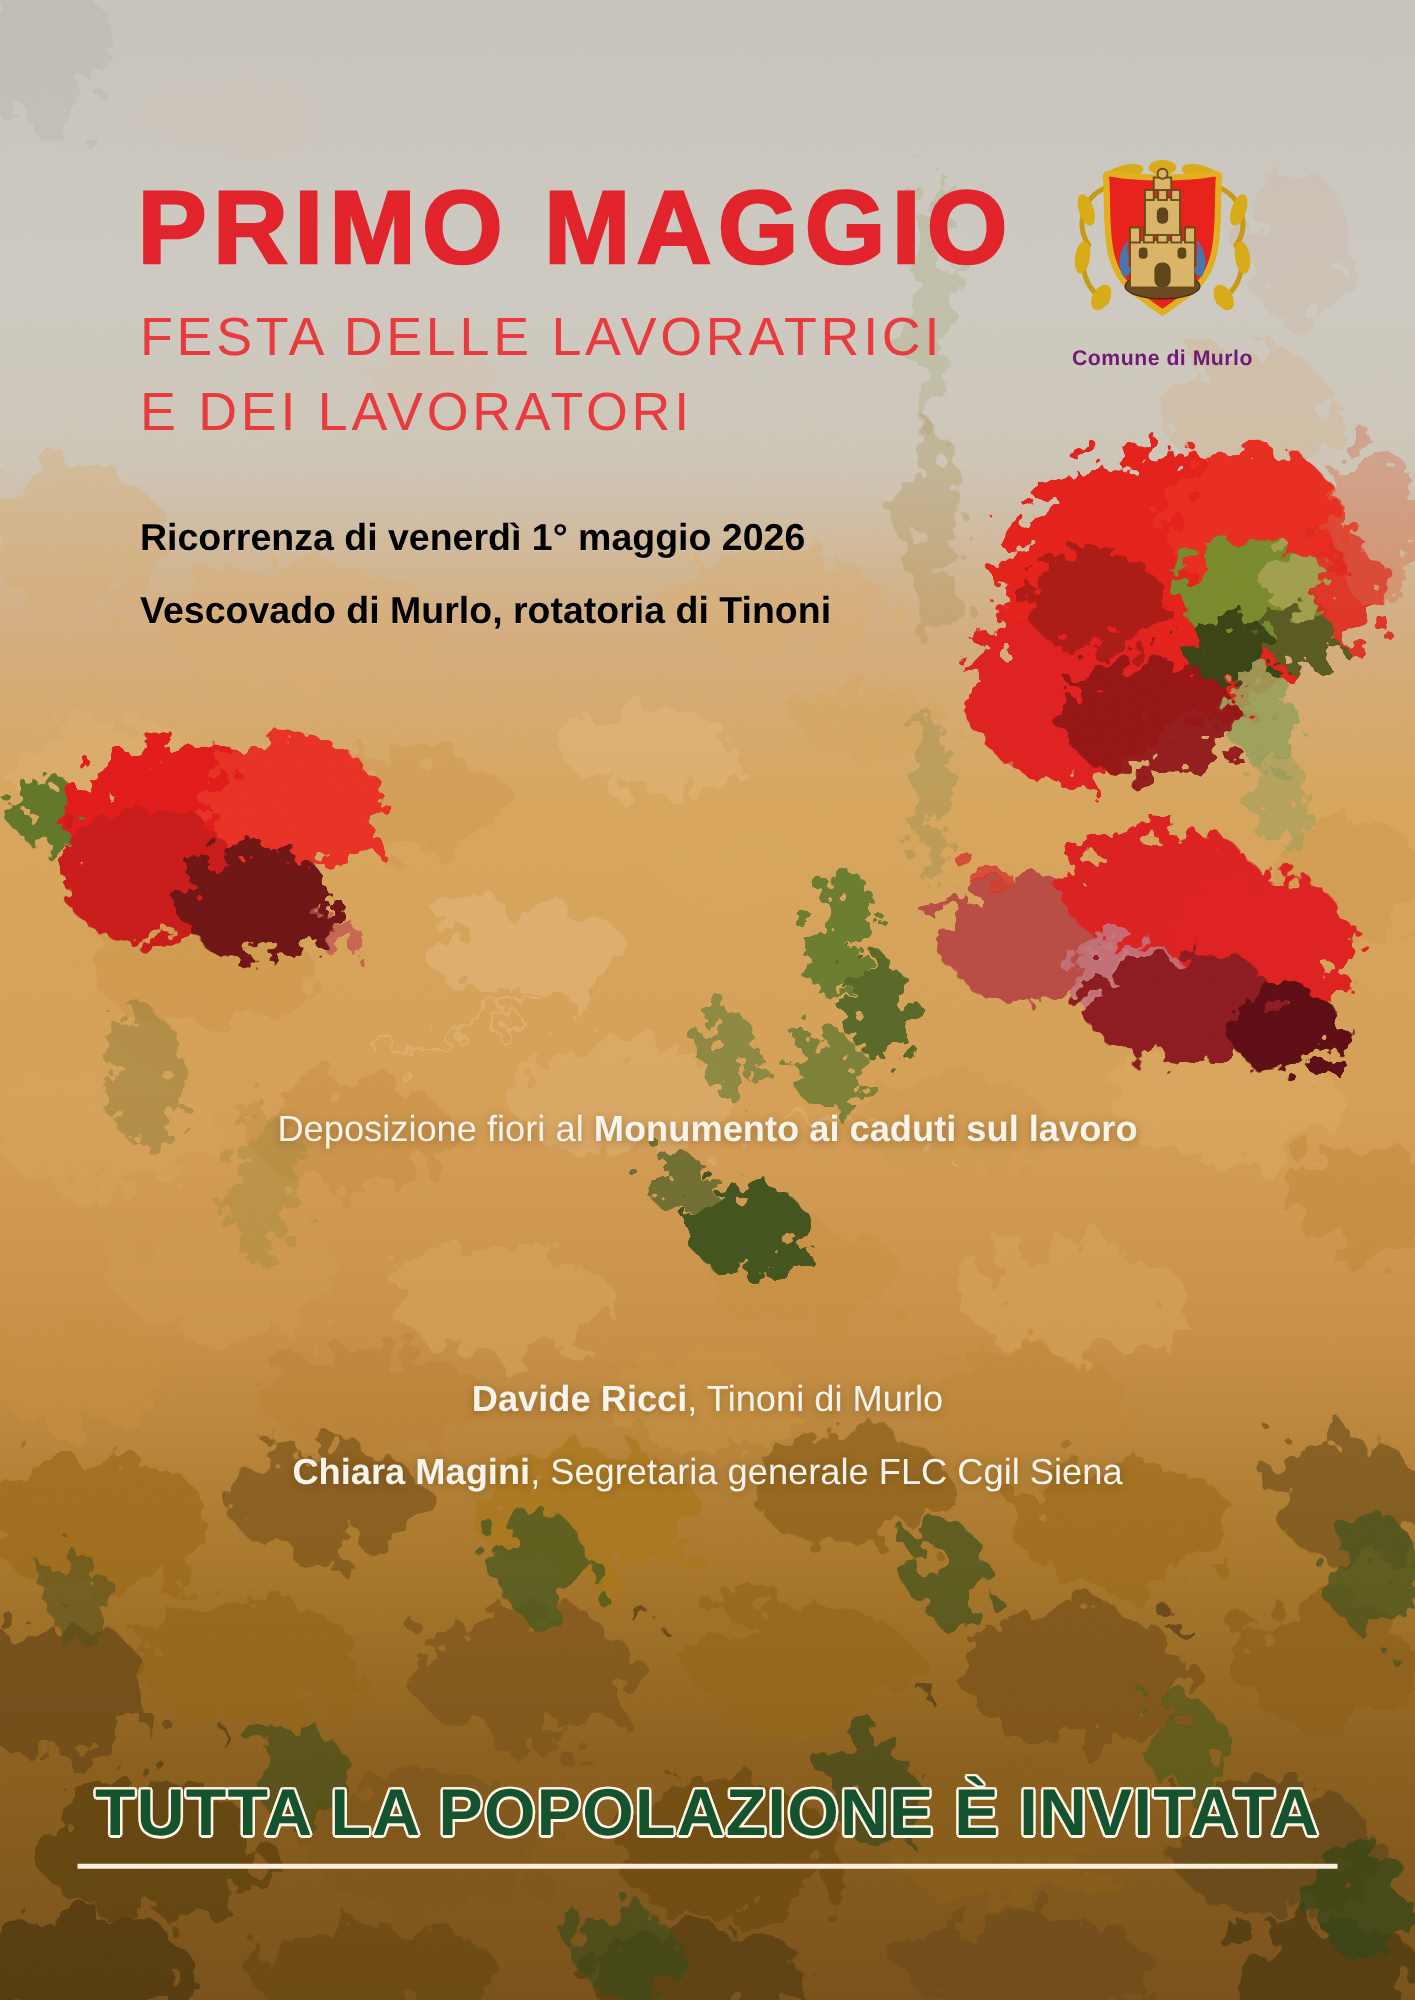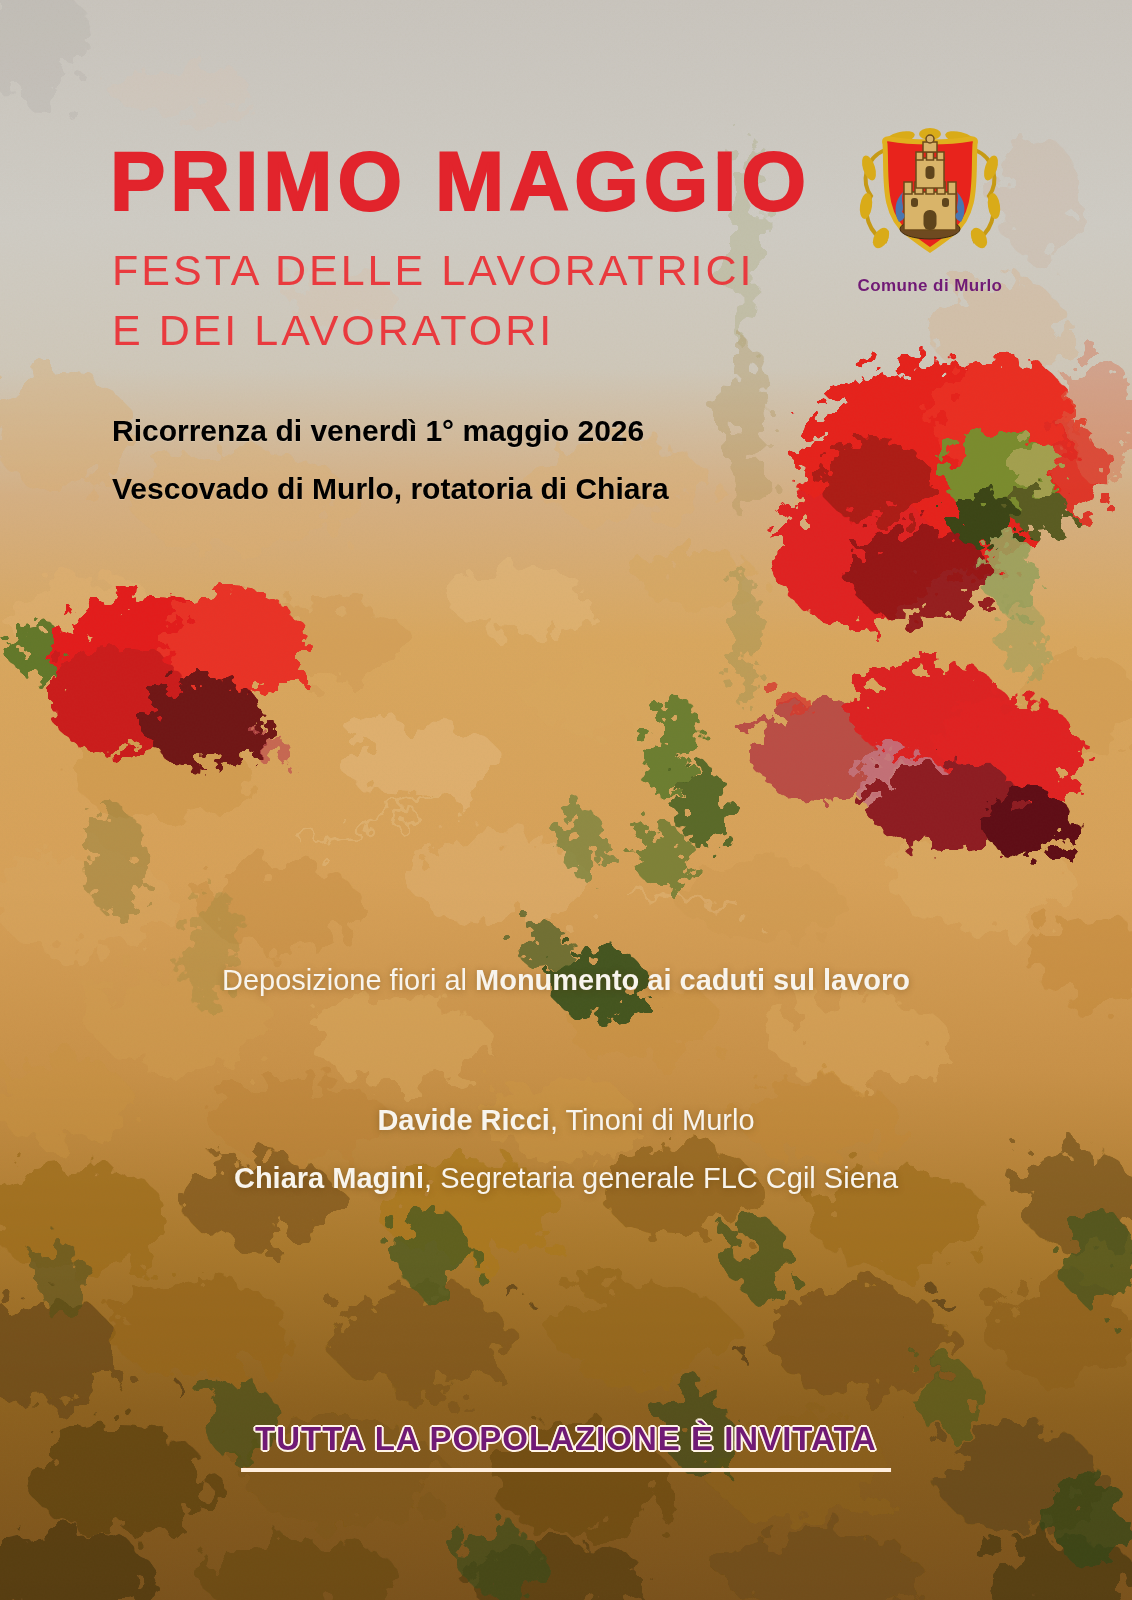--- a/index.html
+++ b/index.html
@@ -32,30 +32,30 @@
   .details{
     left:112px;top:402px;
     font-size:30px;font-weight:700;line-height:58px;color:#000000;
     text-shadow:0 1px 0 rgba(255,255,255,.18);
   }
   .center-text{
     position:absolute;left:0;width:100%;text-align:center;
     color:#f8f4ec;white-space:nowrap;
     text-shadow:0 1px 7px rgba(80,50,10,.38);
   }
-  .ceremony{top:964px;font-size:29px;font-weight:400;}
+  .ceremony{top:888px;font-size:29px;font-weight:400;}
   .ceremony .hl{font-weight:700;}
   .interventi{top:1054px;font-size:28px;font-weight:400;}
   .speaker1{top:1104px;font-size:29px;font-weight:400;}
   .speaker2{top:1162px;font-size:29px;font-weight:400;}
   .speaker-name{font-weight:700;}
   .footer-line{
     position:absolute;top:1420px;left:50%;transform:translateX(-50%);
-    font-size:33px;font-weight:700;letter-spacing:1px;white-space:nowrap;
-    color:#701a75;
+    font-size:53px;font-weight:700;letter-spacing:1px;white-space:nowrap;
+    color:#14532d;
     padding:0 14px 10px 14px;
     border-bottom:4px solid #ffeedd;
     text-shadow:
       -2px 0 0 #fff4e6, 2px 0 0 #fff4e6, 0 -2px 0 #fff4e6, 0 2px 0 #fff4e6,
       -1.4px -1.4px 0 #fff4e6, 1.4px -1.4px 0 #fff4e6,
       -1.4px 1.4px 0 #fff4e6, 1.4px 1.4px 0 #fff4e6;
   }
 </style>
 </head>
 <body>
@@ -275,21 +275,21 @@
       <g fill="#4a76b0">
         <path d="M44,96 C38,86 40,74 48,66 C45,75 50,80 47,86 C52,89 49,94 44,96 Z"></path>
         <path d="M106,96 C112,86 110,74 102,66 C105,75 100,80 103,86 C98,89 101,94 106,96 Z"></path>
       </g>
     </svg>
     <div class="crest-caption">Comune di Murlo</div>
   </div>
 
   <div class="txt details">
     <div>Ricorrenza di venerdì 1° maggio 2026</div>
-    <div>Vescovado di Murlo, rotatoria di Chiara</div>
+    <div>Vescovado di Murlo, rotatoria di Tinoni</div>
   </div>
 
   <div class="center-text ceremony">
     <span>Deposizione fiori al </span><span class="hl">Monumento ai caduti sul lavoro</span>
   </div>
 
 
   <div class="center-text speaker1">
     <span class="speaker-name">Davide Ricci</span><span>, Tinoni di Murlo</span>
   </div>

